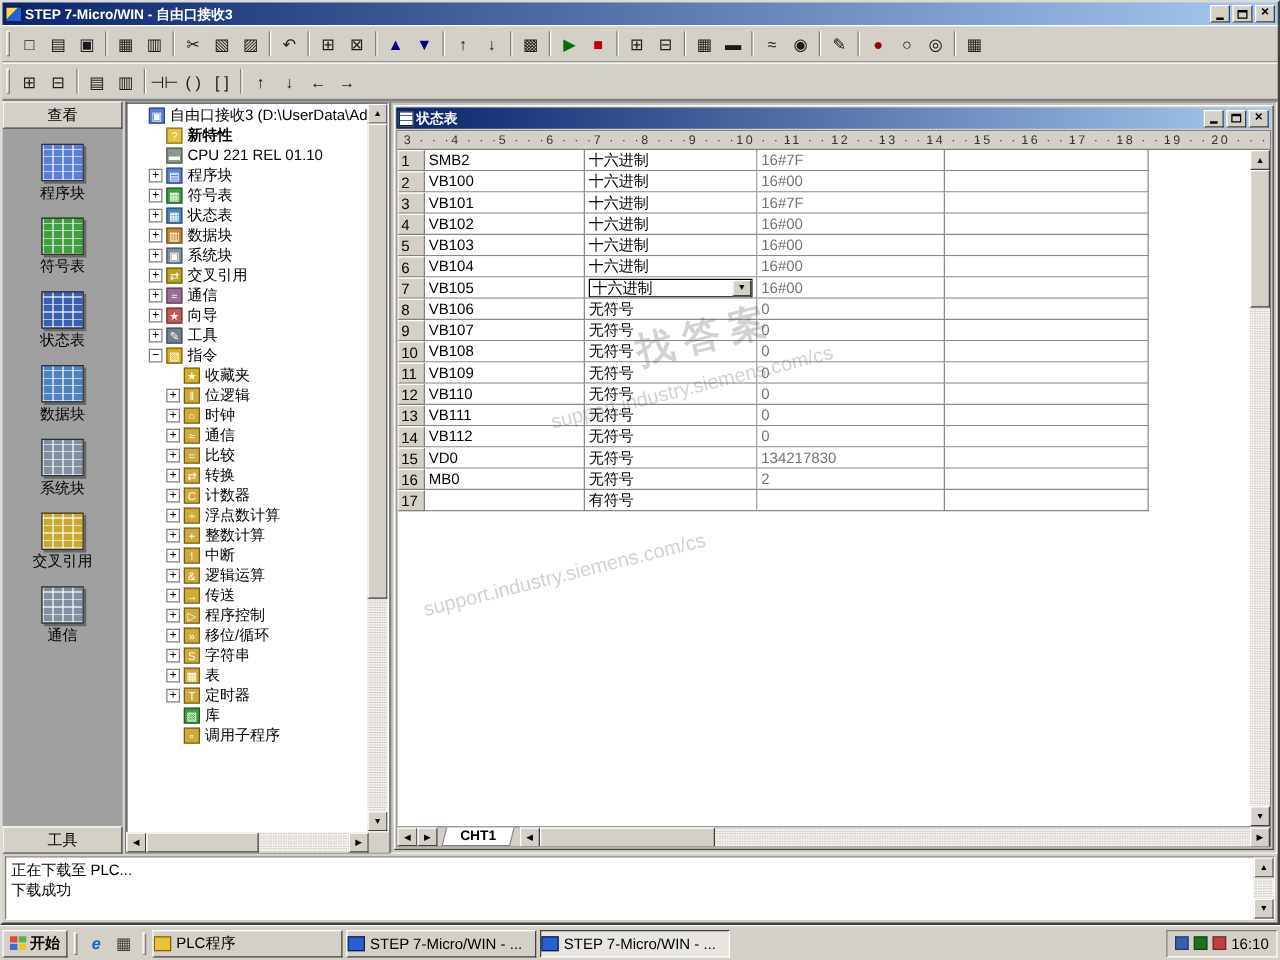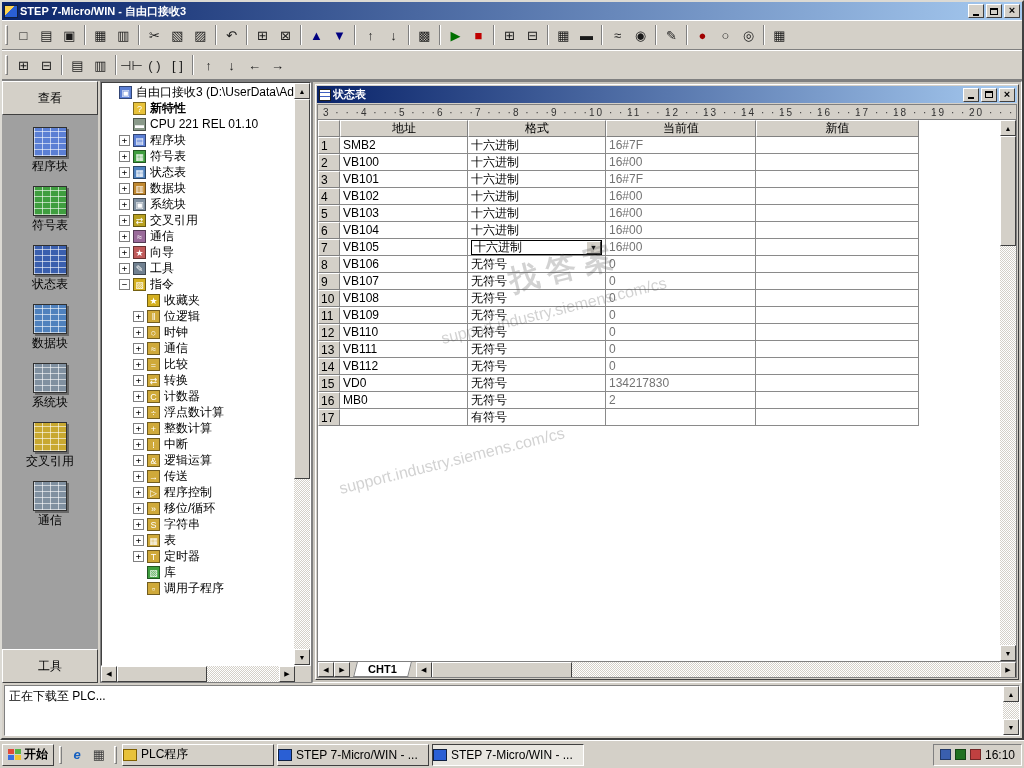--- a/index.html
+++ b/index.html
@@ -17,21 +17,21 @@
 .menubar{height:19px;display:flex;align-items:center;padding:0 2px;flex:none;border-bottom:1px solid #fff}
 .menu-item{padding:2px 7px;white-space:nowrap}
 .toolbar{height:30px;display:flex;align-items:center;padding:2px;flex:none;border-top:1px solid #fff;border-bottom:1px solid #808080;background:#d4d0c8}
 .grip{width:3px;height:20px;border:1px solid;border-color:#fff #808080 #808080 #fff;margin:0 4px 0 1px;flex:none}
 .tb-btn{width:23px;height:22px;display:flex;align-items:center;justify-content:center;flex:none;border:1px solid transparent}
 .tb-glyph{font-size:13px;line-height:1;color:#1a1a1a;white-space:nowrap}
 .tb-sep{width:2px;height:20px;border-left:1px solid #808080;border-right:1px solid #fff;margin:0 3px;flex:none}
 
 .main{flex:1;display:flex;overflow:hidden;border-top:1px solid #808080}
 .sidebar{width:98px;background:#a0a0a0;display:flex;flex-direction:column;flex:none;border-right:2px solid #d4d0c8}
-.side-head,.side-foot{height:34px;background:#d4d0c8;border:1px solid;border-color:#fff #404040 #404040 #fff;display:flex;align-items:center;justify-content:center;flex:none}
+.side-head,.side-foot{height:22px;background:#d4d0c8;border:1px solid;border-color:#fff #404040 #404040 #fff;display:flex;align-items:center;justify-content:center;flex:none}
 .side-items{flex:1;display:flex;flex-direction:column;align-items:center;padding-top:12px;gap:13px;overflow:hidden}
 .side-item{display:flex;flex-direction:column;align-items:center;width:94px}
 .side-icon{width:34px;height:30px;border:1px solid #303030;box-shadow:2px 2px 0 rgba(0,0,0,.35);background-image:repeating-linear-gradient(0deg,rgba(255,255,255,.6) 0 1px,transparent 1px 6px),repeating-linear-gradient(90deg,rgba(255,255,255,.6) 0 1px,transparent 1px 8px)}
 .side-label{margin-top:3px;text-align:center;font-size:12px;line-height:13px}
 
 .treepanel{width:212px;background:#d4d0c8;display:flex;flex-direction:column;flex:none;border:1px solid #808080}
 .tree-row1{flex:1;display:flex;overflow:hidden;border:1px solid;border-color:#404040 #fff #fff #404040;background:#fff}
 .tree{flex:1;overflow:hidden;padding:1px 0 0 1px}
 .tree-row{height:16px;display:flex;align-items:center;white-space:nowrap}
 .tree-exp{width:11px;height:11px;border:1px solid #808080;background:#fff;font-size:9px;line-height:9px;text-align:center;margin-right:3px;flex:none;font-family:"DejaVu Sans Mono",monospace}
@@ -523,27 +523,20 @@
               <div class="ruler-cell">19 · · ·</div>
               <div class="ruler-cell">20 · · ·</div>
             </div>
           <div class="content-row">
             <div class="table-area">
               <div id="wm-layer" style="position:absolute;inset:0">
                   <div class="wm">找答案</div>
                   <div class="wm">support.industry.siemens.com/cs</div>
                   <div class="wm">support.industry.siemens.com/cs</div>
                 </div>
-              <div class="thead" id="thead">
-                  <div class="hcell c0"></div>
-                  <div class="hcell c1">地址</div>
-                  <div class="hcell c2">格式</div>
-                  <div class="hcell c3">当前值</div>
-                  <div class="hcell c4">新值</div>
-                </div>
               <div id="tbody">
                   <div class="trow">
                     <div class="cell num c0">1</div>
                     <div class="cell c1">SMB2</div>
                     <div class="cell c2">十六进制</div>
                     <div class="cell cur c3">16#7F</div>
                     <div class="cell c4"></div>
                   </div>
                   <div class="trow">
                     <div class="cell num c0">2</div>
@@ -690,20 +683,21 @@
           </div>
         </div>
       </div>
     </div>
   </div>
 
   <div class="output">
     <div class="output-box">
       <div class="output-lines" id="output">
           <div>正在下载至 PLC...</div>
+          <div>下载成功</div>
         </div>
       <div class="vscroll">
         <div class="sb-btn">▲</div>
         <div class="sb-fill sb-track"></div>
         <div class="sb-btn">▼</div>
       </div>
     </div>
   </div>
 
 </div>

